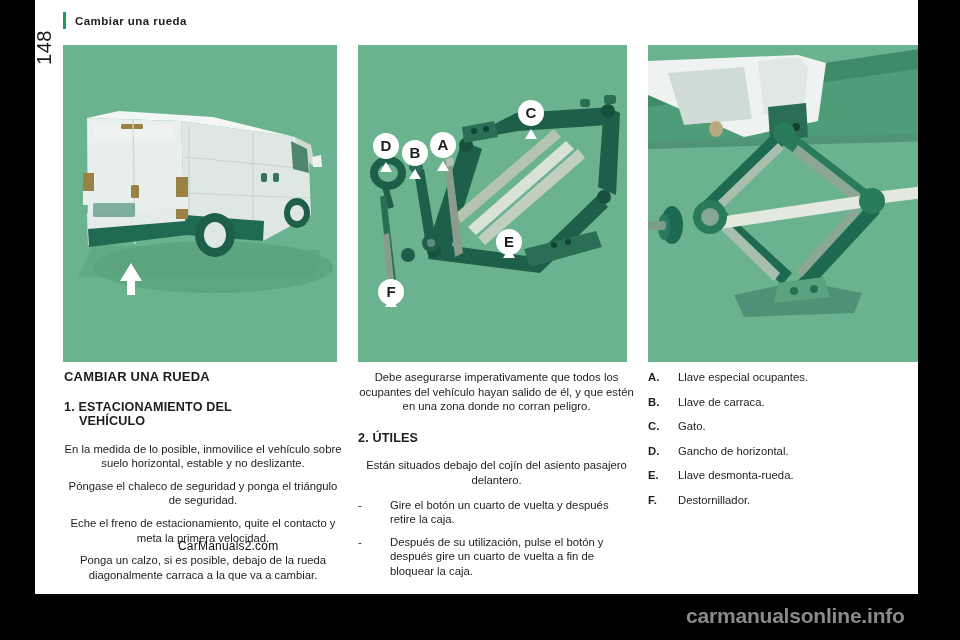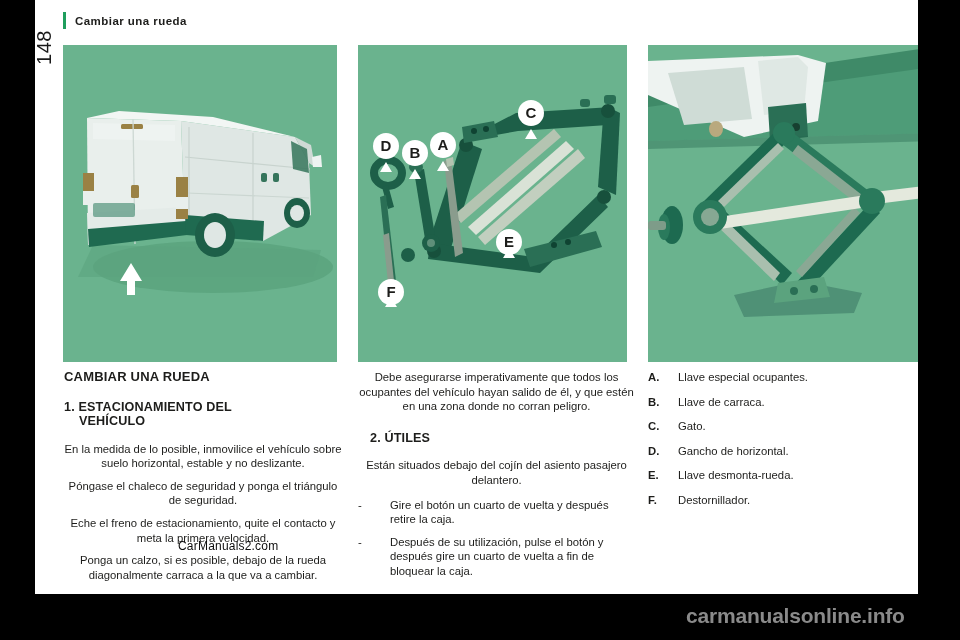--- a/index.html
+++ b/index.html
@@ -102,21 +102,21 @@
     font-weight: bold;
     margin: 0 0 13px 0;
     letter-spacing: 0.15px;
     color: #1d1d1b;
     line-height: 14.5px;
   }
   h2.sub .ind { display: block; padding-left: 15px; }
   h2.sub2 {
     font-size: 12.6px;
     font-weight: bold;
-    margin: 17px 0 13px 12px;
+    margin: 17px 0 13px 0;
     letter-spacing: 0.15px;
     color: #1d1d1b;
   }
   p.body {
     margin: 0 0 8px 0;
     font-size: 11.3px;
     line-height: 14.6px;
     text-align: center;
   }
   p.body.last { margin-bottom: 0; }

